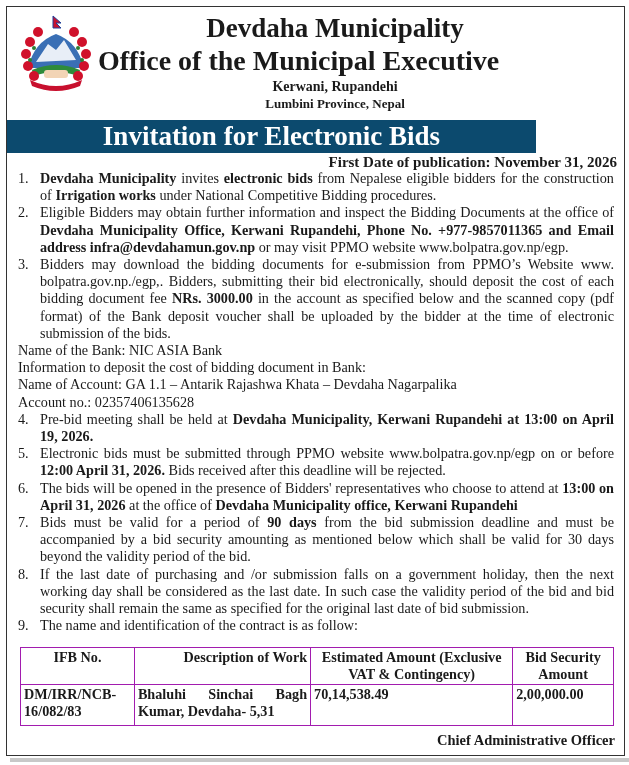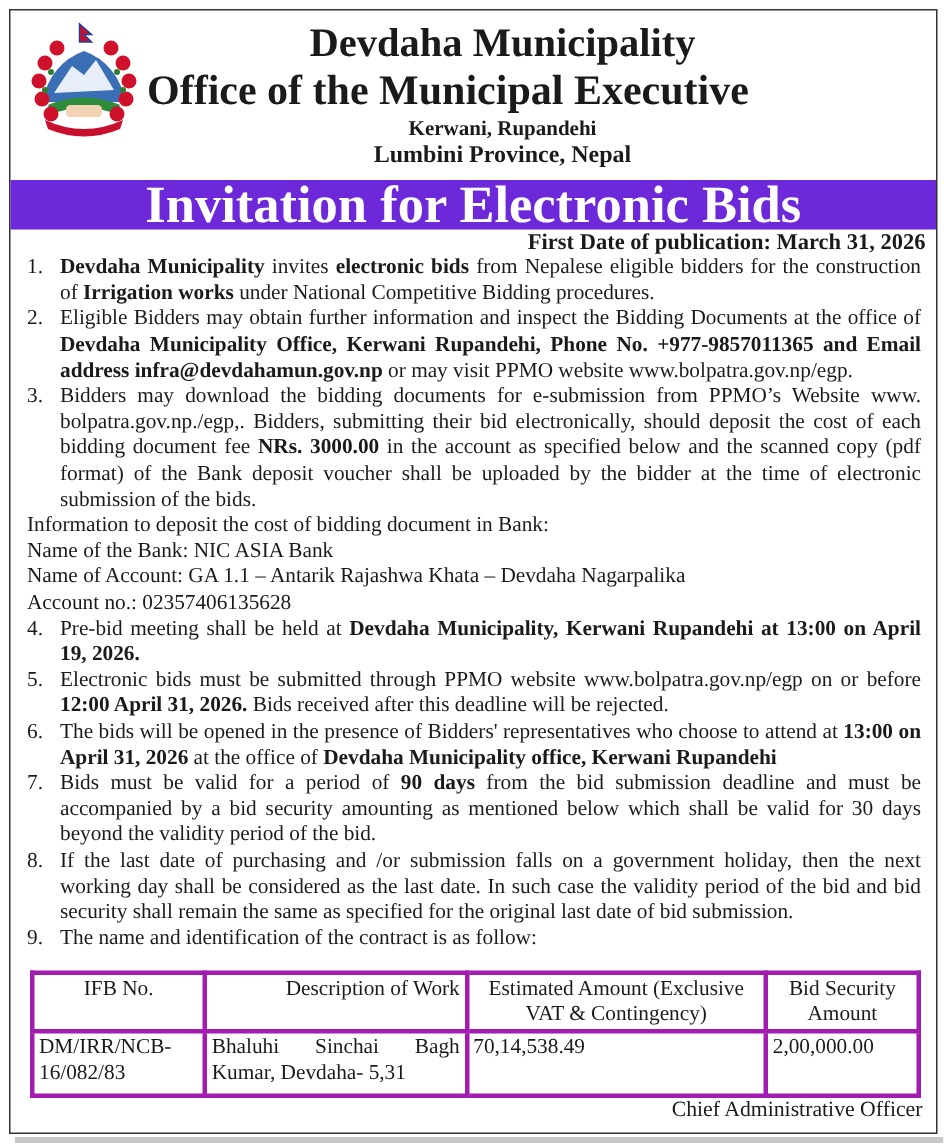--- a/index.html
+++ b/index.html
@@ -3,37 +3,37 @@
 <meta charset="utf-8">
 <style>
   html, body { margin: 0; padding: 0; background: #ffffff; }
   body { width: 629px; height: 765px; position: relative; overflow: hidden; font-family: "Liberation Serif", serif; color: #1a1a1a; }
   .frame { position: absolute; left: 6px; top: 6px; width: 619px; height: 750px; border: 1px solid #333; box-sizing: border-box; }
   .shadow { position: absolute; left: 10px; top: 758px; width: 619px; height: 4px; background: #c8c8c8; }
   .emblem { position: absolute; left: 14px; top: 12px; width: 84px; height: 84px; }
   .hdr1 { position: absolute; left: 100px; width: 470px; top: 12px; text-align: center; font-weight: bold; font-size: 27px; line-height: 32px; }
   .hdr2 { position: absolute; left: 98px; width: 480px; top: 44px; font-weight: bold; font-size: 28px; line-height: 33px; }
   .hdr3 { position: absolute; left: 100px; width: 470px; top: 78px; text-align: center; font-weight: bold; font-size: 14px; line-height: 17px; }
-  .hdr4 { position: absolute; left: 100px; width: 470px; top: 95px; text-align: center; font-weight: bold; font-size: 16px; line-height: 17px; }
-  .band { position: absolute; left: 7px; top: 120px; width: 617px; height: 33px; background: #6d28d9; color: #fff; text-align: center; font-weight: bold; font-size: 35px; line-height: 33px; }
+  .hdr4 { position: absolute; left: 100px; width: 470px; top: 95px; text-align: center; font-weight: bold; font-size: 13px; line-height: 17px; }
+  .band { position: absolute; left: 7px; top: 120px; width: 529px; height: 33px; background: #0c4a6e; color: #fff; text-align: center; font-weight: bold; font-size: 27px; line-height: 33px; }
   .pubdate { position: absolute; right: 12px; top: 153px; font-weight: bold; font-size: 15px; line-height: 18px; }
   .body { position: absolute; left: 18px; width: 596px; top: 170px; font-size: 14.2px; line-height: 17.2px; }
   .item { position: relative; padding-left: 22px; text-align: justify; }
   .num { position: absolute; left: 0; top: 0; }
   .plain { padding-left: 0; }
   b { font-weight: bold; }
   table.contract { position: absolute; left: 20px; top: 647px; width: 594px; border-collapse: collapse; font-size: 14.2px; line-height: 17px; }
-  table.contract td, table.contract th { border: 3px solid #a21caf; padding: 1px 3px; vertical-align: top; font-weight: normal; }
+  table.contract td, table.contract th { border: 1px solid #a21caf; padding: 1px 3px; vertical-align: top; font-weight: bold; }
   table.contract th { text-align: center; height: 34px; }
   table.contract td { height: 38px; }
   .c1 { width: 107px; text-align: left; }
   .c2 { width: 170px; text-align: justify; }
   .c3 { width: 196px; }
   .c4 { width: 94px; }
-  .cao { position: absolute; right: 14px; top: 731px; font-weight: normal; font-size: 14.5px; line-height: 18px; }
+  .cao { position: absolute; right: 14px; top: 731px; font-weight: bold; font-size: 14.5px; line-height: 18px; }
 </style>
 </head>
 <body>
 
 <div class="frame"></div>
 <div class="shadow"></div>
 
 <svg class="emblem" viewBox="0 0 84 84">
   <circle cx="42" cy="44" r="34" fill="#fff"></circle>
   <path d="M14 56 Q20 30 42 22 Q64 30 70 56 Z" fill="#3a6fb5"></path>
@@ -61,37 +61,37 @@
   </g>
   <path d="M39 4 L39 16 L47 16 L42 11 L47 11 L39 4 Z" fill="#c8102e" stroke="#1f3f99" stroke-width="1"></path>
 </svg>
 
 <div class="hdr1">Devdaha Municipality</div>
 <div class="hdr2">Office of the Municipal Executive</div>
 <div class="hdr3">Kerwani, Rupandehi</div>
 <div class="hdr4">Lumbini Province, Nepal</div>
 
 <div class="band">Invitation for Electronic Bids</div>
-<div class="pubdate">First Date of publication: March 31, 2026</div>
+<div class="pubdate">First Date of publication: November 31, 2026</div>
 
 <div class="body">
   <div class="item">
     <span class="num">1.</span>
     <b>Devdaha Municipality</b><span> invites </span><b>electronic bids</b><span> from Nepalese eligible bidders for the construction of </span><b>Irrigation works</b><span> under National Competitive Bidding procedures.</span>
   </div>
   <div class="item">
     <span class="num">2.</span>
     <span>Eligible Bidders may obtain further information and inspect the Bidding Documents at the office of </span><b>Devdaha Municipality Office, Kerwani Rupandehi, Phone No. +977-9857011365 and Email address infra@devdahamun.gov.np</b><span> or may visit PPMO website www.bolpatra.gov.np/egp.</span>
   </div>
   <div class="item">
     <span class="num">3.</span>
     <span>Bidders may download the bidding documents for e-submission from PPMO’s Website www. bolpatra.gov.np./egp,. Bidders, submitting their bid electronically, should deposit the cost of each bidding document fee </span><b>NRs. 3000.00</b><span> in the account as specified below and the scanned copy (pdf format) of the Bank deposit voucher shall be uploaded by the bidder at the time of electronic submission of the bids.</span>
   </div>
+  <div class="item plain">Name of the Bank: NIC ASIA Bank</div>
   <div class="item plain">Information to deposit the cost of bidding document in Bank:</div>
-  <div class="item plain">Name of the Bank: NIC ASIA Bank</div>
   <div class="item plain">Name of Account:  GA 1.1 – Antarik Rajashwa Khata – Devdaha Nagarpalika</div>
   <div class="item plain">Account no.: 02357406135628</div>
   <div class="item">
     <span class="num">4.</span>
     <span>Pre-bid meeting shall be held at </span><b>Devdaha Municipality, Kerwani Rupandehi at 13:00 on April 19, 2026.</b>
   </div>
   <div class="item">
     <span class="num">5.</span>
     <span>Electronic bids must be submitted through PPMO website www.bolpatra.gov.np/egp on or before </span><b>12:00 April 31, 2026.</b><span> Bids received after this deadline will be rejected.</span>
   </div>

